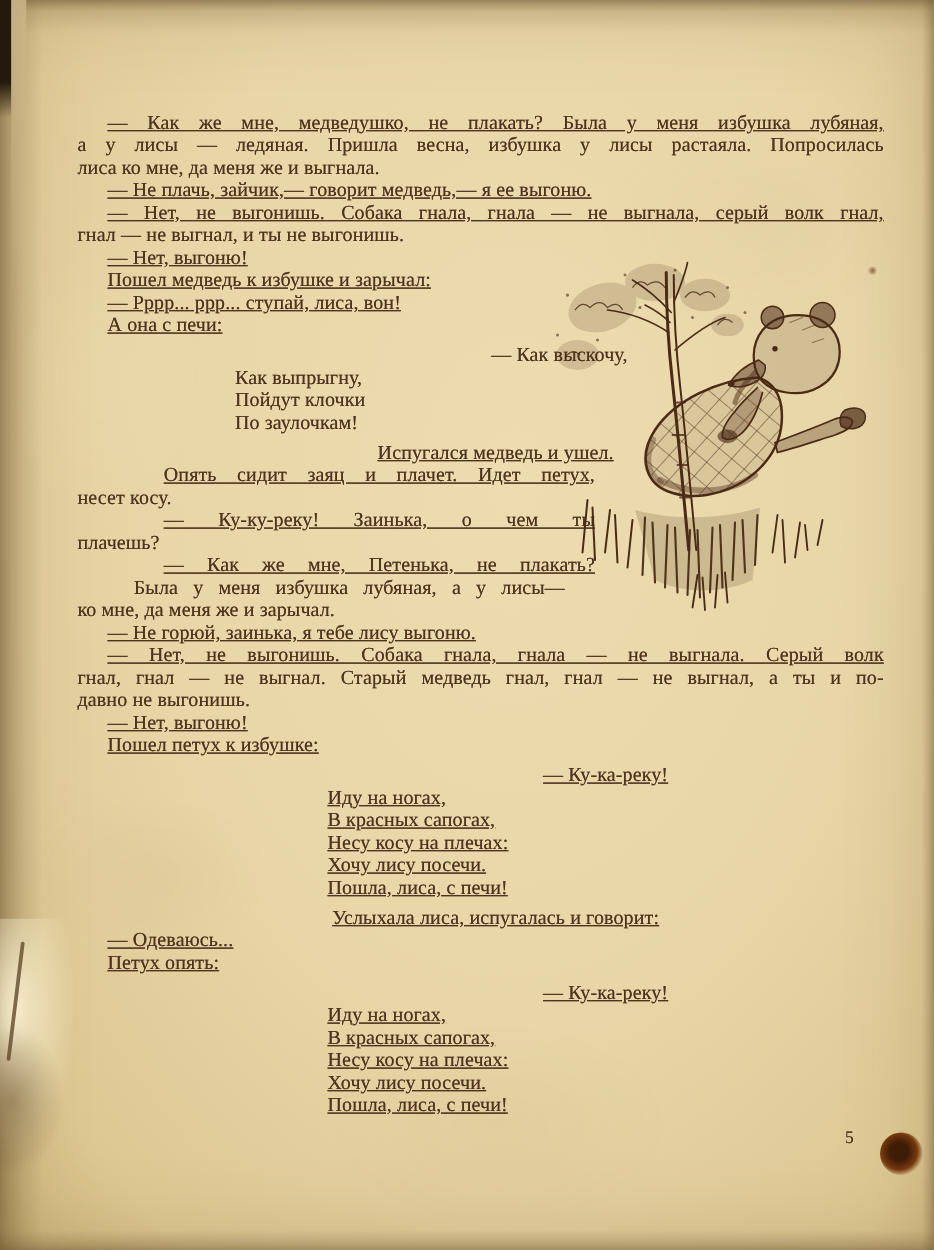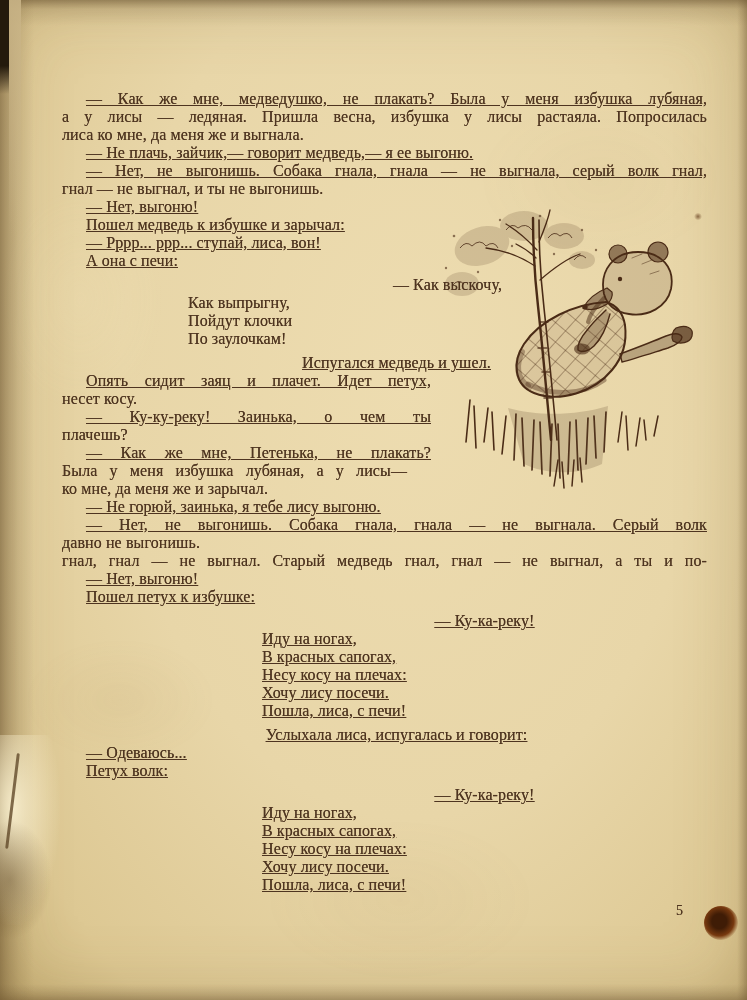--- a/index.html
+++ b/index.html
@@ -35,21 +35,21 @@
     background:radial-gradient(circle at 45% 45%, #3f1c06 0 28%, #77390f 55%, rgba(119,57,15,0) 74%);}
   .speck{position:absolute;left:694px;top:213px;width:8px;height:7px;border-radius:50%;
     background:radial-gradient(circle, rgba(107,68,35,.75), rgba(107,68,35,0) 75%);}
 
   .flow{position:absolute;left:62px;top:0;width:645px;padding-top:90px;
     color:#4e3420;font-size:16px;letter-spacing:.1px;
     text-shadow:0 0 .5px rgba(62,39,18,.75);}
   .line{height:18px;line-height:18px;white-space:normal;}
   .i{padding-left:24px;text-decoration:underline;}
   .j{text-align:justify;text-align-last:justify;}
-  .nj{width:345px;text-align:justify;text-align-last:justify;}
+  .nj{width:345px;text-align:justify;text-align-last:justify;margin-left:45px;}
   .n{width:345px;}
   .v1{padding-left:126px;}
   .v2{padding-left:200px;text-decoration:underline;}
   .g{margin-top:6px;text-align:center;}
 
   .illu{position:absolute;left:436px;top:202px;}
   .pagenum{position:absolute;left:676px;top:903px;font-size:14px;color:#4e3420;
     font-family:"Liberation Serif","DejaVu Serif",serif;text-shadow:0 0 .4px rgba(62,39,18,.7);}
 </style>
 </head>
@@ -85,33 +85,33 @@
       <div class="line i g">Испугался медведь и ушел.</div>
       <div class="line i nj">Опять сидит заяц и плачет. Идет петух,</div>
       <div class="line n">несет косу.</div>
       <div class="line i nj">— Ку-ку-реку! Заинька, о чем ты</div>
       <div class="line n">плачешь?</div>
       <div class="line i nj">— Как же мне, Петенька, не плакать?</div>
       <div class="line nj">Была у меня избушка лубяная, а у лисы—</div>
       <div class="line">ко мне, да меня же и зарычал.</div>
       <div class="line i">— Не горюй, заинька, я тебе лису выгоню.</div>
       <div class="line i j">— Нет, не выгонишь. Собака гнала, гнала — не выгнала. Серый волк</div>
+      <div class="line j">гнал, гнал — не выгнал. Старый медведь гнал, гнал — не выгнал, а ты и по-</div>
       <div class="line">давно не выгонишь.</div>
-      <div class="line j">гнал, гнал — не выгнал. Старый медведь гнал, гнал — не выгнал, а ты и по-</div>
       <div class="line i">— Нет, выгоню!</div>
       <div class="line i">Пошел петух к избушке:</div>
       <div class="line v2 g">— Ку-ка-реку!</div>
       <div class="line v2">Иду на ногах,</div>
       <div class="line v2">В красных сапогах,</div>
       <div class="line v2">Несу косу на плечах:</div>
       <div class="line v2">Хочу лису посечи.</div>
       <div class="line v2">Пошла, лиса, с печи!</div>
       <div class="line i g">Услыхала лиса, испугалась и говорит:</div>
       <div class="line i">— Одеваюсь...</div>
-      <div class="line i">Петух волк:</div>
+      <div class="line i">Петух опять:</div>
       <div class="line v2 g">— Ку-ка-реку!</div>
       <div class="line v2">Иду на ногах,</div>
       <div class="line v2">В красных сапогах,</div>
       <div class="line v2">Несу косу на плечах:</div>
       <div class="line v2">Хочу лису посечи.</div>
       <div class="line v2">Пошла, лиса, с печи!</div>
     </div>
 
   <svg class="illu" width="272" height="290" viewBox="0 0 272 290">
     <defs>

